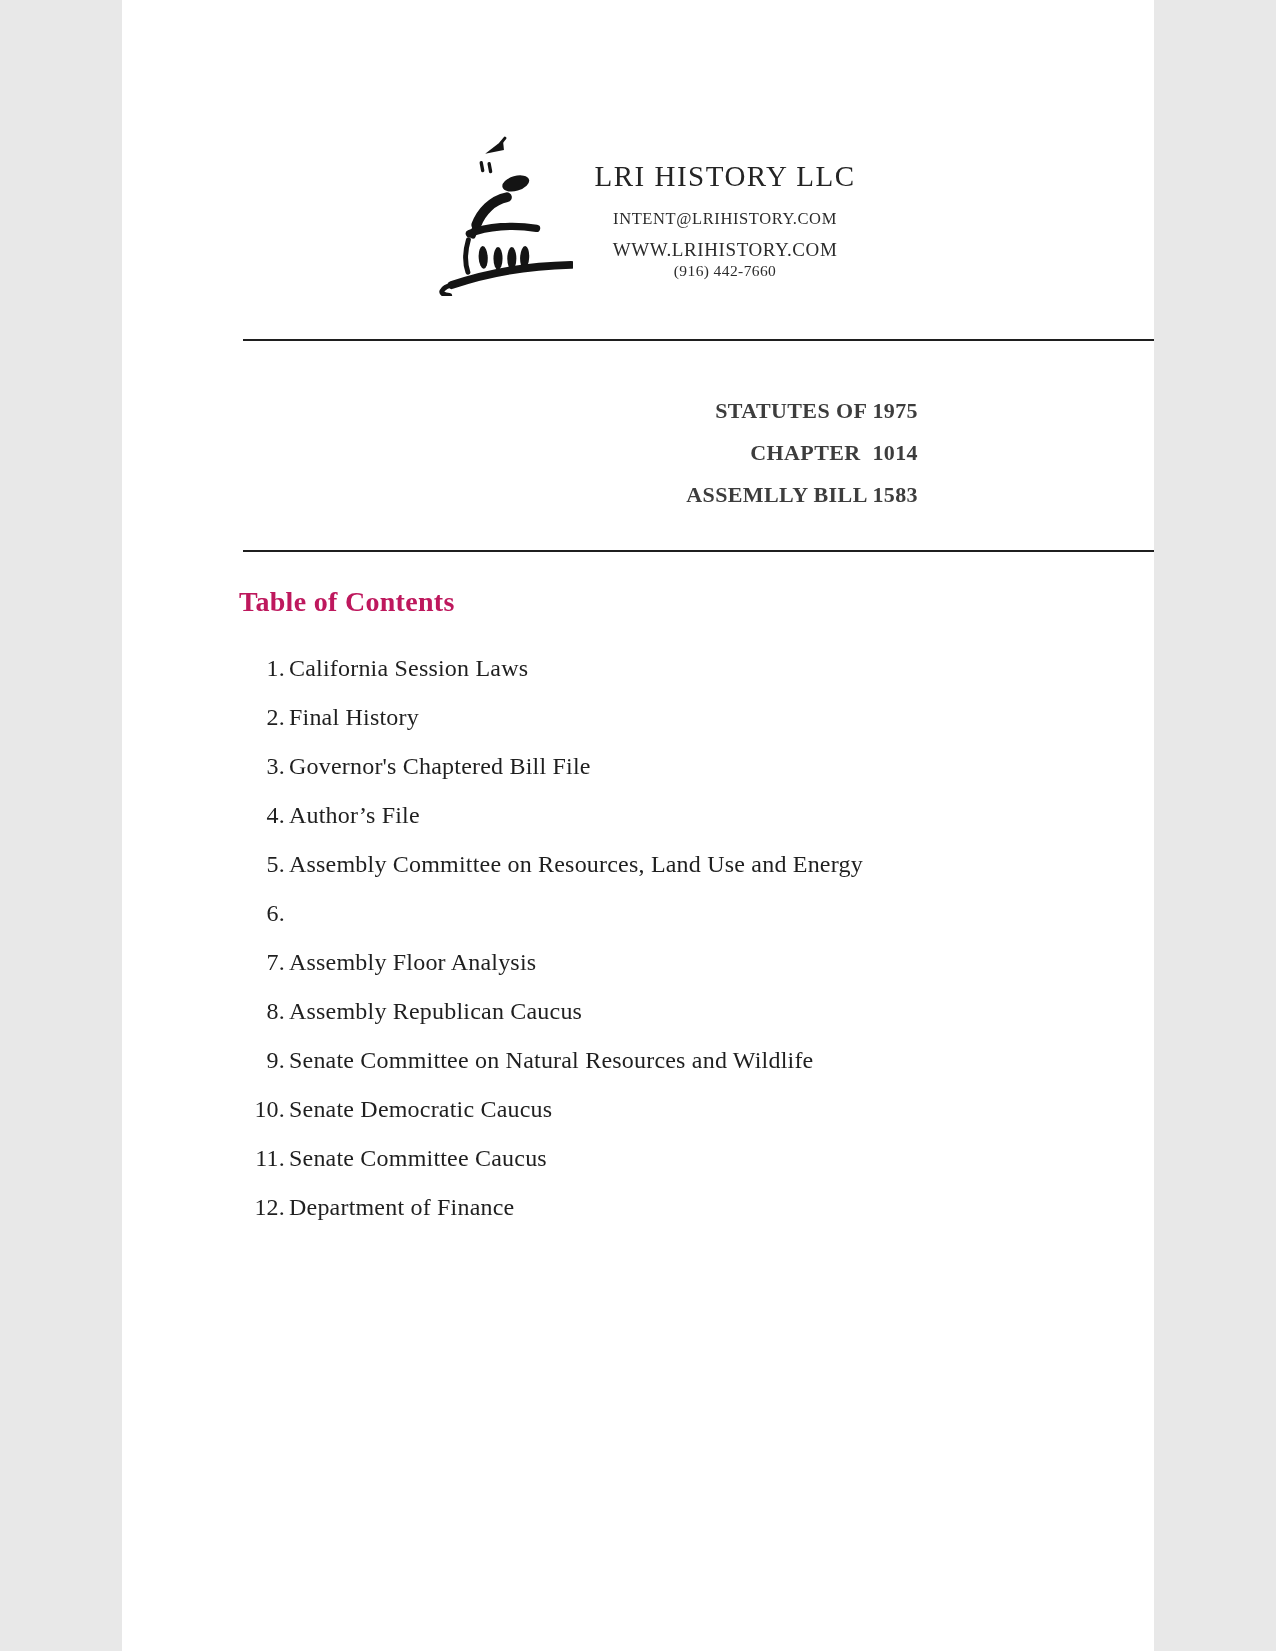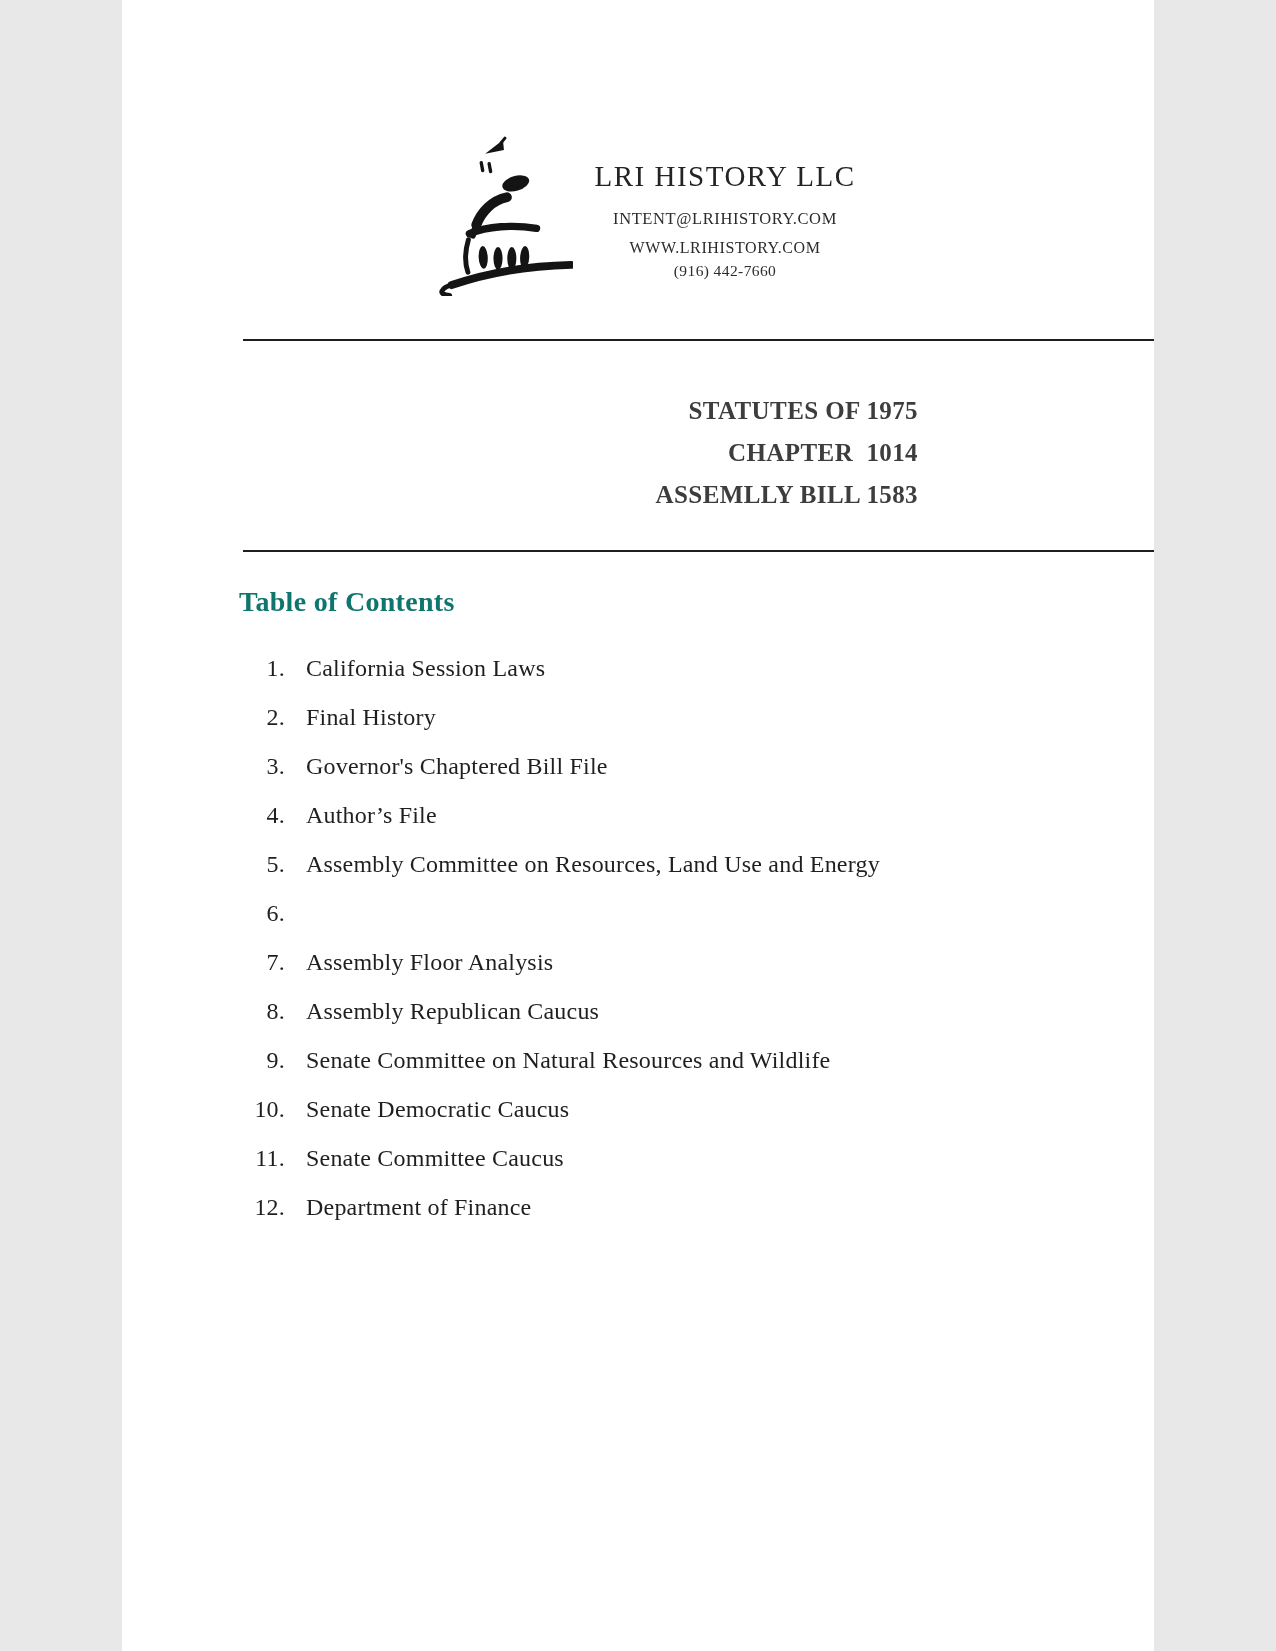--- a/index.html
+++ b/index.html
@@ -41,21 +41,21 @@
   .contact-email {
     position: absolute;
     left: 0; top: 209px; width: 100%;
     font-size: 16.5px;
     letter-spacing: 0.6px;
     color: #2b2b2b;
   }
   .contact-web {
     position: absolute;
     left: 0; top: 239px; width: 100%;
-    font-size: 16px;
+    font-size: 19px;
     letter-spacing: 0.6px;
     color: #2b2b2b;
   }
   .contact-phone {
     position: absolute;
     left: 0; top: 262px; width: 100%;
     font-size: 15.5px;
     letter-spacing: 0.4px;
     color: #2b2b2b;
   }
@@ -71,36 +71,36 @@
   .rule-top { top: 339px; }
   .rule-bottom { top: 550px; }
 
   
   .case-header {
     position: absolute;
     top: 390px;
     right: 236px;
     text-align: right;
     font-weight: bold;
-    font-size: 25px;
+    font-size: 22px;
     line-height: 42px;
     letter-spacing: 0.4px;
     color: #3d3d3d;
   }
   .case-header .case-line { white-space: pre; }
 
   
   .toc-heading {
     position: absolute;
     left: 117px;
     top: 586px;
     font-size: 28px;
     font-weight: bold;
     letter-spacing: 0.3px;
-    color: #0f766e;
+    color: #be185d;
   }
   .toc-list {
     position: absolute;
     left: 117px;
     top: 655px;
     width: 960px;
     list-style: none;
   }
   .toc-item {
     display: flex;
@@ -110,21 +110,21 @@
     color: #1f1f1f;
     margin-bottom: 23px;
     line-height: 26px;
   }
   .toc-number {
     width: 46px;
     text-align: right;
     flex: 0 0 46px;
   }
   .toc-label {
-    margin-left: 21px;
+    margin-left: 4px;
   }
 </style>
 </head>
 <body>
 
 <div class="page">
 
   <svg class="logo" viewBox="0 0 150 160" fill="none" stroke="#141414" stroke-linecap="round" stroke-linejoin="round" aria-hidden="true">
 
     <path d="M79,3 L61,17 L80,13 Z" fill="#141414" stroke="none"></path>

